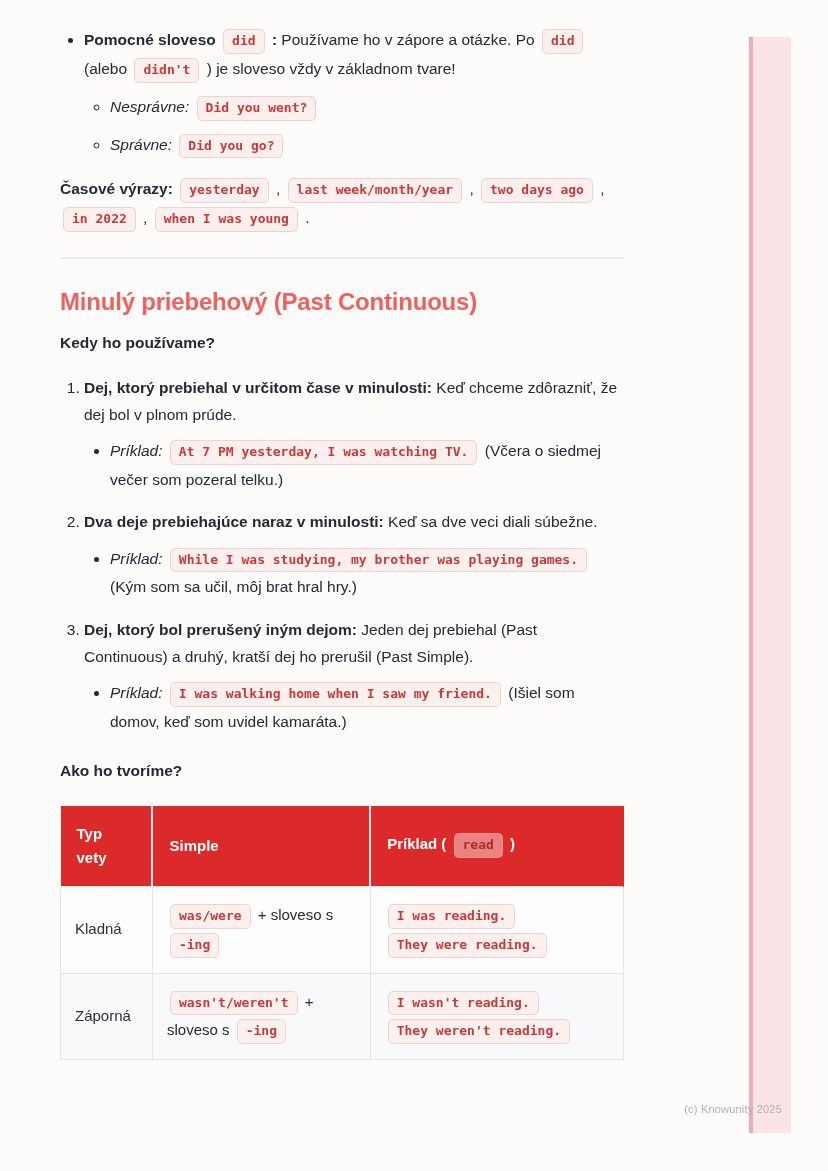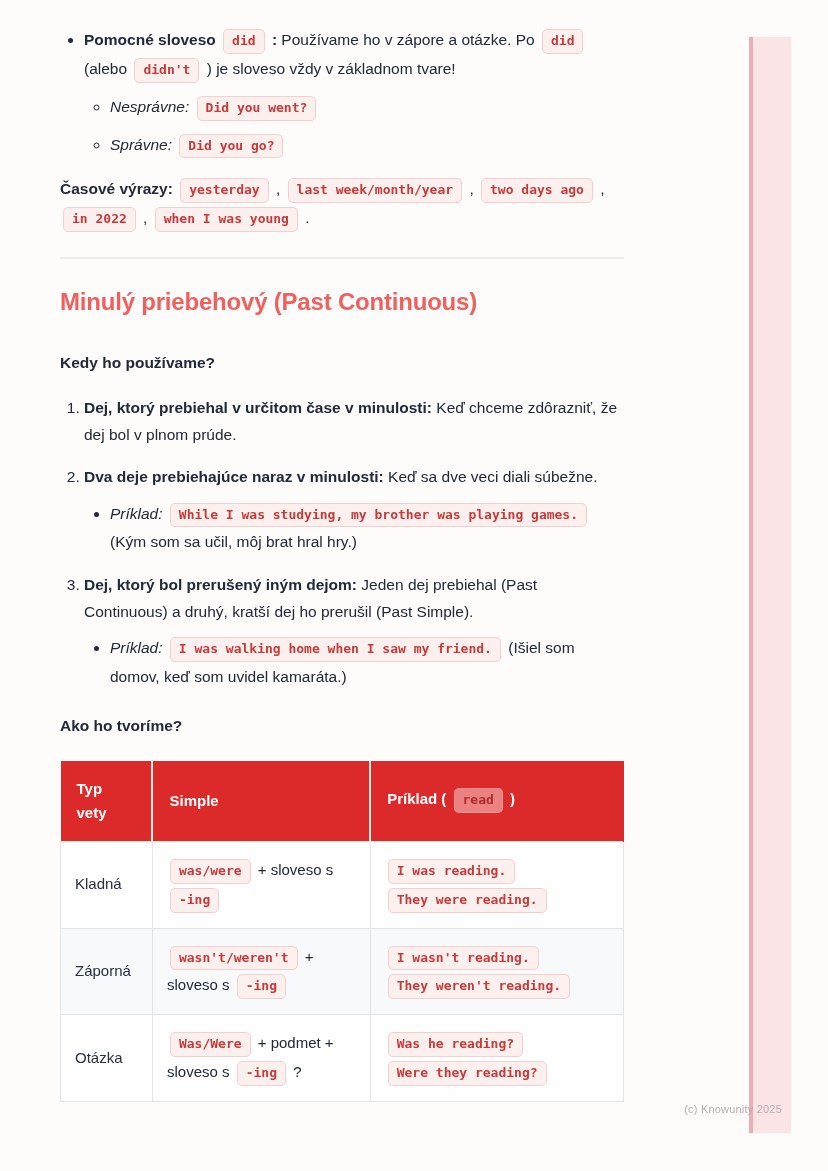--- a/index.html
+++ b/index.html
@@ -40,21 +40,21 @@
     vertical-align:baseline;
   }
   ul.toplist{margin:0 0 0 0;padding-left:24px;list-style:disc;}
   ul.sublist{padding-left:26px;margin:6px 0 0 0;}
   ul.toplist ul.sublist{list-style:circle;}
   ol.usagelist ul.sublist{list-style:disc;}
   ul.sublist li{margin:9px 0;}
   .para{margin:16px 0 15px 0;}
   hr{border:none;border-top:2px solid #ebebeb;margin:24px 0 0 0;}
   h2{
-    margin:28px 0 32px 0;
+    margin:28px 0 12px 0;
     font-size:24px;font-weight:700;color:#f0605e;letter-spacing:-.2px;
     line-height:1.25;
   }
   .bold-q{font-weight:700;margin:0 0 18px 0;font-size:15.5px;}
   ol.usagelist{margin:0 0 22px 0;padding-left:24px;}
   ol.usagelist>li{margin-bottom:15px;}
   table{
     width:564px;border-collapse:collapse;margin:22px 0 0 0;
     font-size:15px;
   }
@@ -104,20 +104,25 @@
 
     <hr>
 
     <h2>Minulý priebehový (Past Continuous)</h2>
 
     <p class="bold-q">Kedy ho používame?</p>
 
     <ol class="usagelist">
       <li>
         <span class="rich"><span class="b">Dej, ktorý prebiehal v určitom čase v minulosti:</span><span> Keď chceme zdôrazniť, že dej bol v plnom prúde.</span></span>
+        <ul class="sublist">
+          <li>
+            <span class="rich"><span class="i">Príklad: </span><span class="code">At 7 PM yesterday, I was watching TV.</span><span> (Včera o siedmej večer som pozeral telku.)</span></span>
+          </li>
+        </ul>
       </li>
       <li>
         <span class="rich"><span class="b">Dva deje prebiehajúce naraz v minulosti:</span><span> Keď sa dve veci diali súbežne.</span></span>
         <ul class="sublist">
           <li>
             <span class="rich"><span class="i">Príklad: </span><span class="code">While I was studying, my brother was playing games.</span><span> (Kým som sa učil, môj brat hral hry.)</span></span>
           </li>
         </ul>
       </li>
       <li>
@@ -149,25 +154,20 @@
         <tr>
           <td class="type-cell">Kladná</td>
           <td class="rich"><span class="code">was/were</span><span> + sloveso s </span><span class="code">-ing</span></td>
           <td class="rich"><span class="code">I was reading.</span><span> </span><span class="code">They were reading.</span></td>
         </tr>
         <tr class="alt">
           <td class="type-cell">Záporná</td>
           <td class="rich"><span class="code">wasn't/weren't</span><span> + sloveso s </span><span class="code">-ing</span></td>
           <td class="rich"><span class="code">I wasn't reading.</span><span> </span><span class="code">They weren't reading.</span></td>
         </tr>
-        <tr>
-          <td class="type-cell">Otázka</td>
-          <td class="rich"><span class="code">Was/Were</span><span> + podmet + sloveso s </span><span class="code">-ing</span><span> ?</span></td>
-          <td class="rich"><span class="code">Was he reading?</span><span> </span><span class="code">Were they reading?</span></td>
-        </tr>
       </tbody>
     </table>
 
   </div>
 
   <div class="footer">(c) Knowunity 2025</div>
 
 </div>
 
 </body></html>

